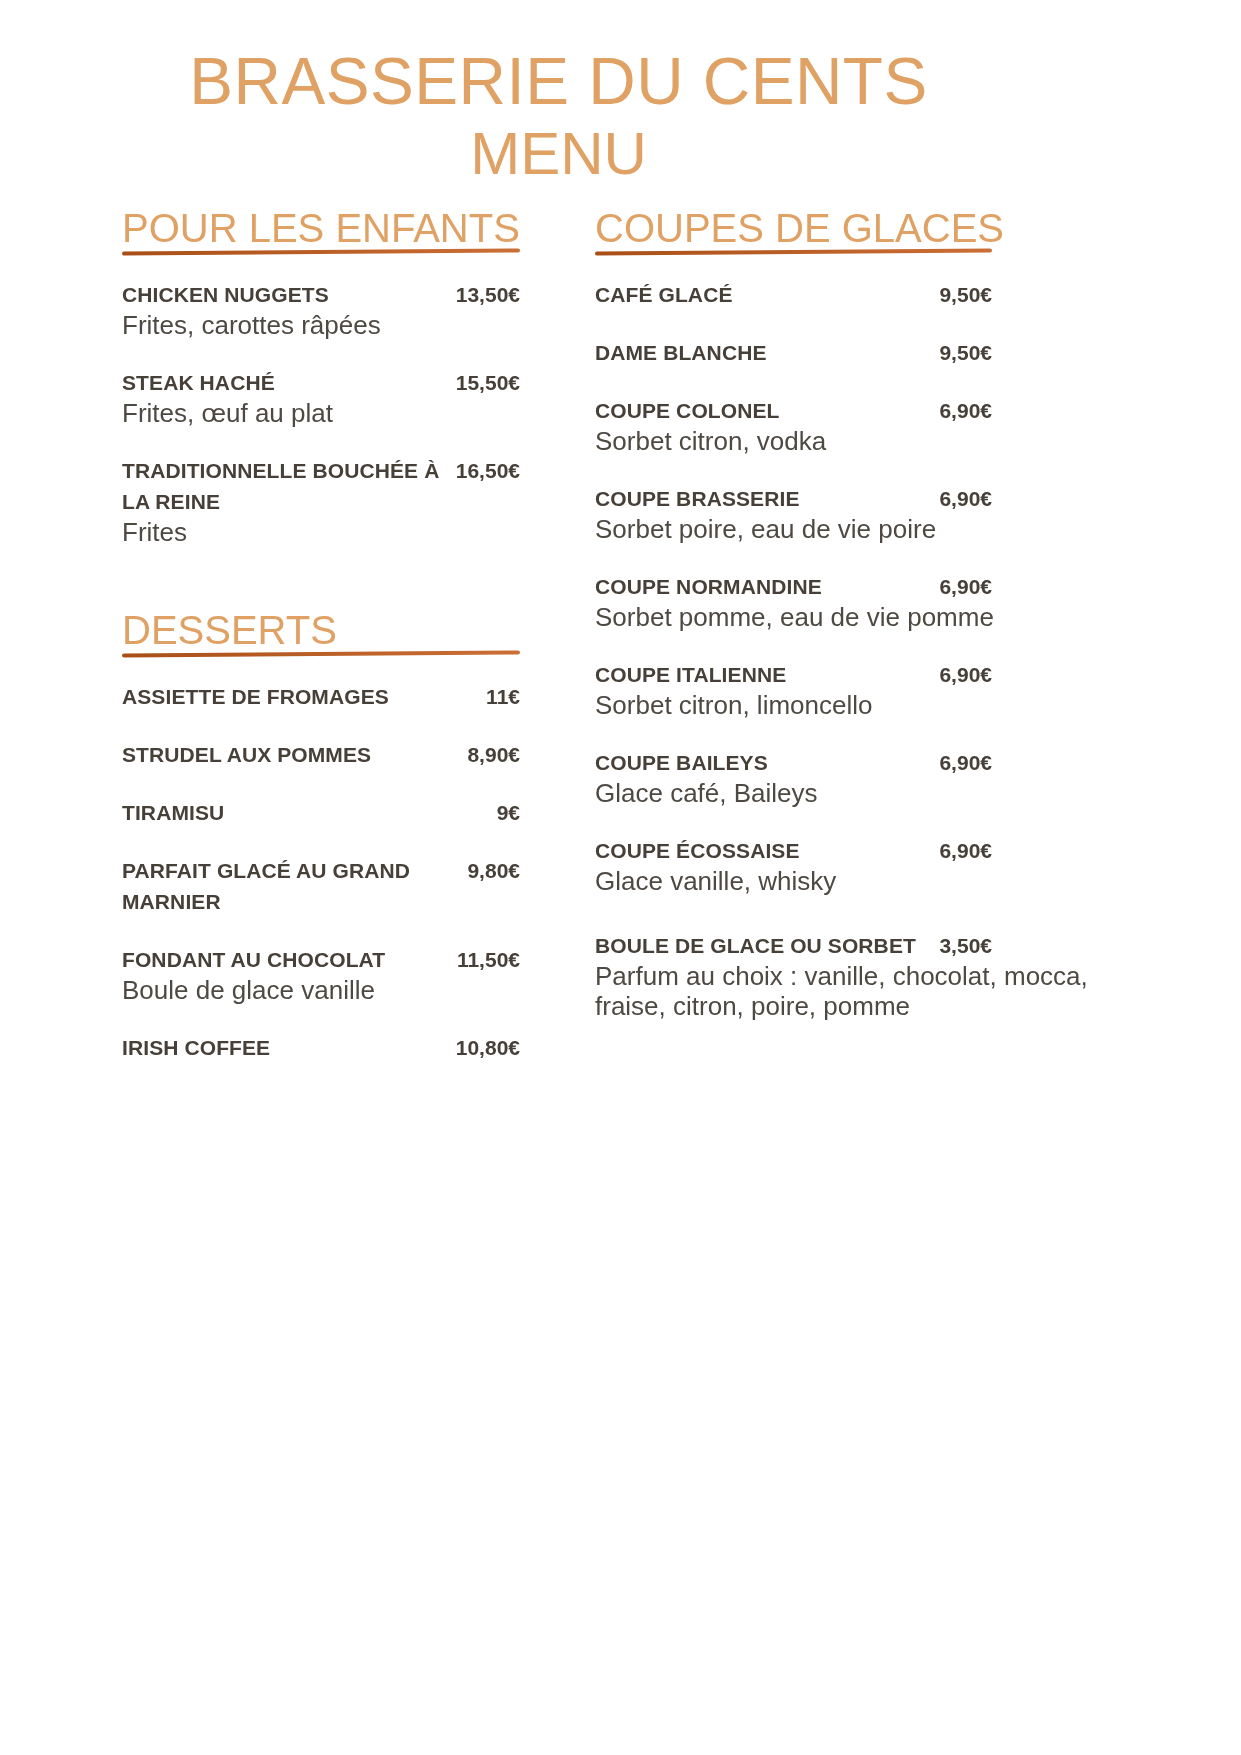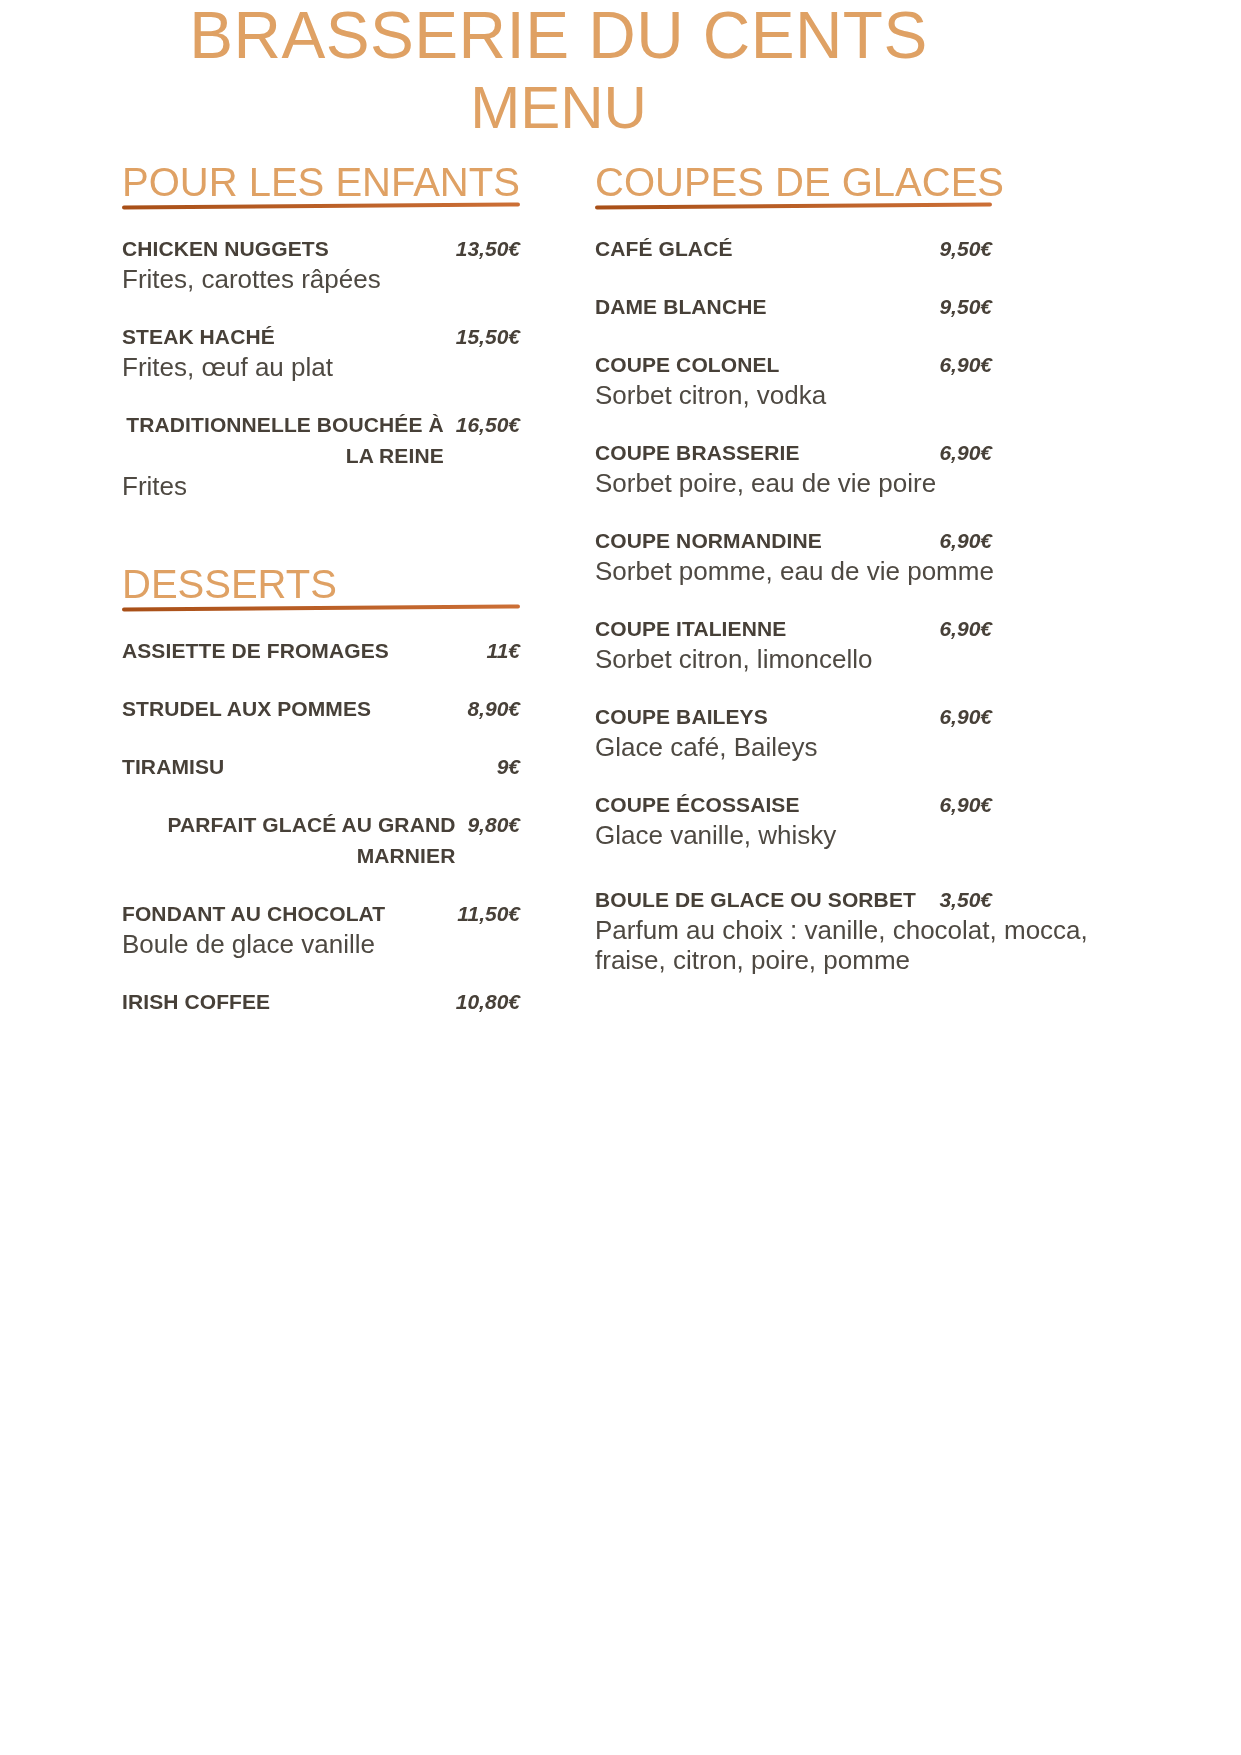--- a/index.html
+++ b/index.html
@@ -15,20 +15,21 @@
   .page {
     position: relative;
     width: 1241px;
     height: 1755px;
     background: var(--paper);
     font-family: "Liberation Sans", sans-serif;
     color: var(--ink);
     overflow: hidden;
   }
   .title-block {
+    padding-top: 46px;
     margin-left: 122px;
     width: 873px;
     text-align: center;
   }
   .restaurant-title {
     font-size: 67px;
     font-weight: 400;
     letter-spacing: 0.5px;
     color: var(--accent);
     line-height: 1.04;
@@ -77,28 +78,26 @@
     gap: 12px;
     width: 398px;
     line-height: 31px;
   }
   .col-right .item-row { width: 397px; }
   .item-name {
     font-size: 21px;
     font-weight: 700;
     color: var(--ink);
     letter-spacing: 0.1px;
-    text-align: right;
   }
   .item-price {
     font-size: 21px;
     font-weight: 700;
     color: var(--ink);
     white-space: nowrap;
-    font-style: italic;
   }
   .item-desc {
     font-size: 26px;
     font-weight: 400;
     color: var(--ink-soft);
     line-height: 30px;
     max-width: 525px;
   }
   .item-desc:empty { display: none; }
 </style>

